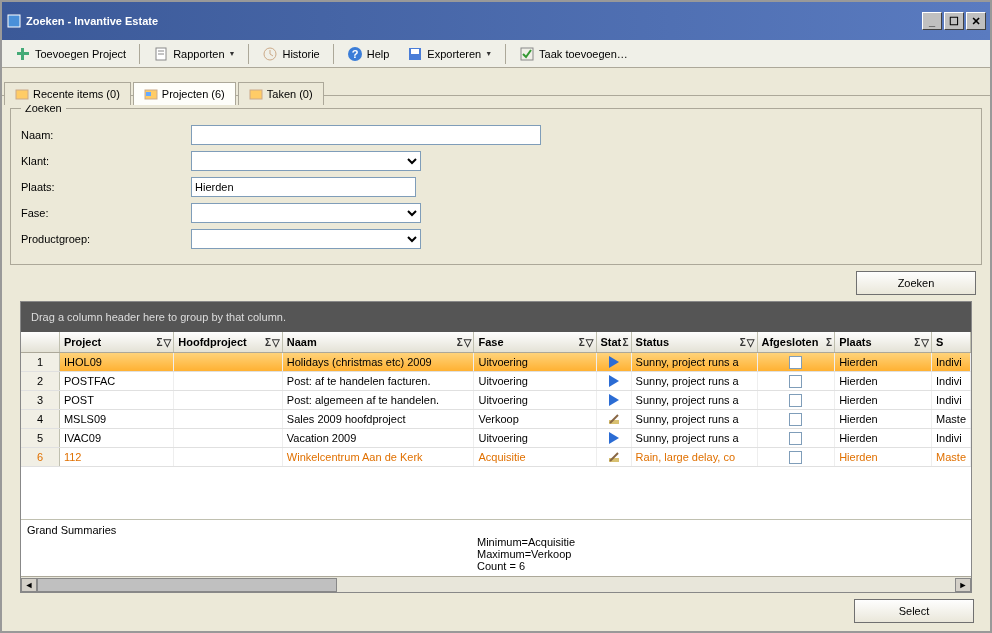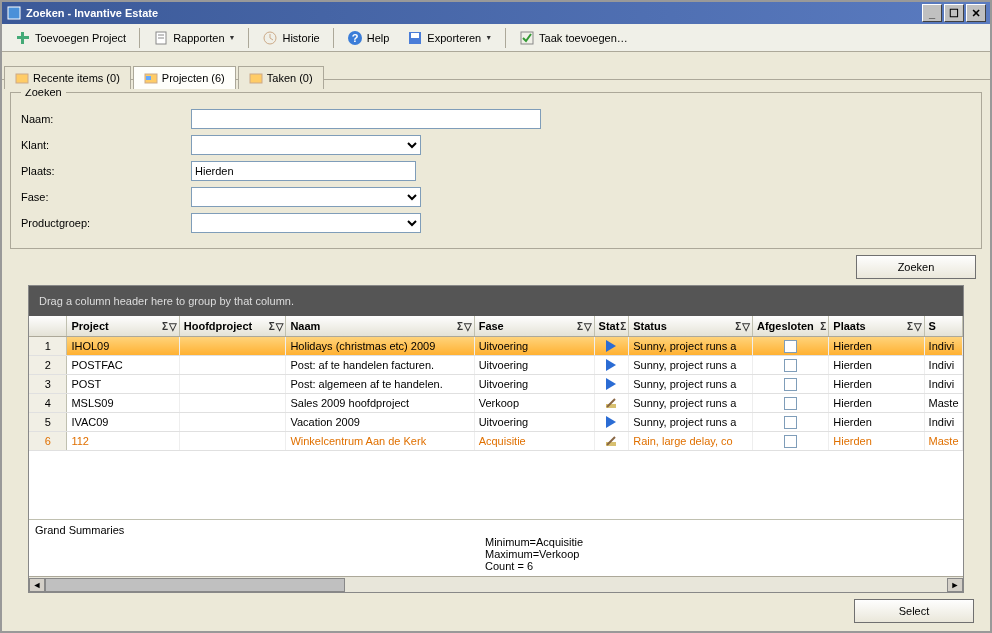--- a/index.html
+++ b/index.html
@@ -1,38 +1,38 @@
 <!DOCTYPE html>
 <html><head>
 <meta charset="utf-8">
 <style>
 * { box-sizing: border-box; font-family: Tahoma, sans-serif; font-size: 11px; }
 body { margin: 0; background: #d4d0c8; }
 .window { width: 992px; height: 633px; border: 2px solid #999; display: flex; flex-direction: column; background: #ece9d8; }
-.titlebar { height: 22px; background: linear-gradient(to right, #3b5998, #5a7bc0); color: white; display: flex; align-items: center; padding: 0 4px; font-weight: bold; }
+.titlebar { height: 38px; background: linear-gradient(to right, #3b5998, #5a7bc0); color: white; display: flex; align-items: center; padding: 0 4px; font-weight: bold; }
 .titlebar .title { flex: 1; padding-left: 4px; }
 .winbtn { width: 20px; height: 18px; background: #c0c0c0; border: 1px solid #fff; border-right-color:#404040; border-bottom-color:#404040; margin-left: 2px; display: inline-flex; align-items: center; justify-content: center; color: black; font-weight: bold; cursor: pointer; }
 .toolbar { height: 28px; background: #f0f0e8; border-bottom: 1px solid #aca899; display: flex; align-items: center; padding: 0 4px; }
 .tbtn { display: flex; align-items: center; padding: 2px 8px; cursor: pointer; border: 1px solid transparent; }
 .tbtn svg, .tbtn .ico { width: 16px; height: 16px; margin-right: 4px; }
 .sep { width: 1px; height: 20px; background: #aca899; margin: 0 4px; }
 .caret { margin-left: 4px; font-size: 7px; color: #333; }
 .tabstrip { height: 28px; background: #ece9d8; border-bottom: 1px solid #aca899; display: flex; align-items: flex-end; padding-left: 2px; }
 .tab { display: flex; align-items: center; padding: 4px 10px; border: 1px solid #aca899; border-bottom: none; background: #ece9d8; margin-right: 2px; cursor: pointer; position: relative; top: 10px; }
 .tab.active { background: #fefefa; z-index: 2; }
 .tab svg { width: 14px; height: 14px; margin-right: 4px; }
 .content { flex: 1; padding: 6px; display: flex; flex-direction: column; overflow: hidden; }
 fieldset { border: 1px solid #aca899; padding: 8px 10px 12px 10px; }
 legend { padding: 0 4px; }
 .row { display: flex; align-items: center; height: 26px; }
 .row label { width: 170px; }
 .row input[type=text], .row select { height: 20px; border: 1px solid #7f9db9; background: white; padding: 1px 3px; }
 .btnrow { display: flex; justify-content: flex-end; padding: 6px 8px; }
 .btn { width: 120px; height: 24px; border: 1px solid #707070; background: linear-gradient(to bottom,#fefefe,#eae7da); cursor: pointer; }
-.gridwrap { flex: 1; border: 1px solid #888; display: flex; flex-direction: column; margin: 0 20px; overflow: hidden; }
+.gridwrap { flex: 1; border: 1px solid #888; display: flex; flex-direction: column; margin: 0 12px; overflow: hidden; }
 .groupbar { height: 30px; background: #555; color: #ddd; display: flex; align-items: center; padding-left: 10px; }
 .gridhead { display: flex; background: linear-gradient(to bottom,#fefefe,#e4e2d6); border-bottom: 1px solid #aca899; text-align: center; }
 .gh { border-right: 1px solid #c0c0b0; height: 20px; display: flex; align-items: center; padding: 0 4px; font-weight: bold; position: relative; }
 .gh .ops { position: absolute; right: 2px; display: flex; }
 .gh .ops span { font-size: 10px; margin-left: 1px; cursor: pointer; color: #333; }
 .gridrows { flex: 1; background: white; overflow: hidden; }
 .gr { display: flex; height: 19px; border-bottom: 1px solid #e0e0e0; align-items: center; }
 .gr.sel { background: linear-gradient(to bottom,#ffd37a,#ffb132); }
 .gr.orange td, .gr.orange .gc { color: #e07000; }
 .gc { border-right: 1px solid #eee; height: 100%; display: flex; align-items: center; padding: 0 4px; overflow: hidden; white-space: nowrap; }

